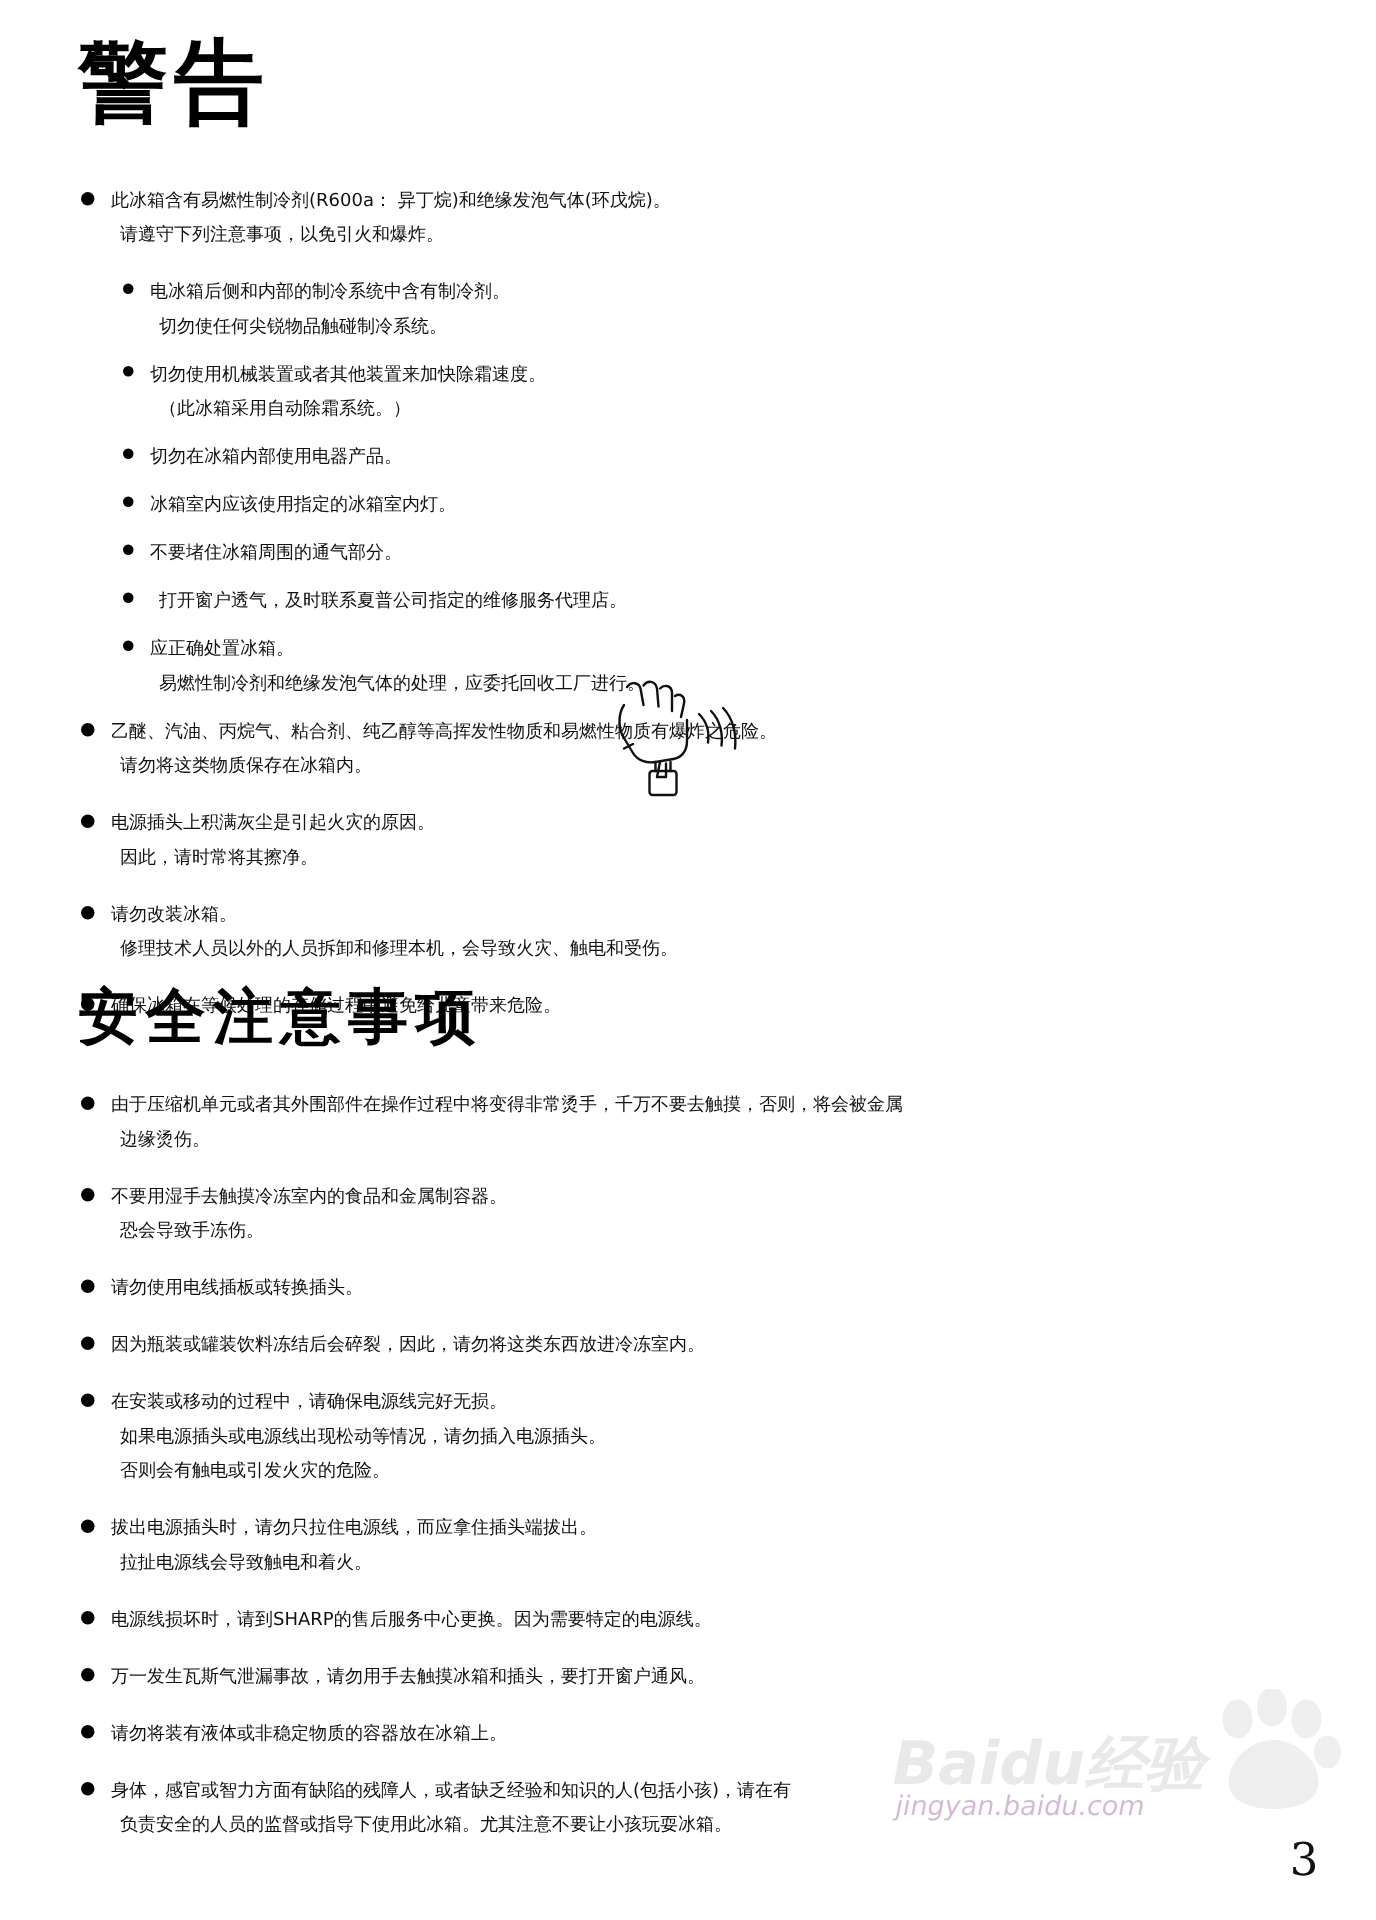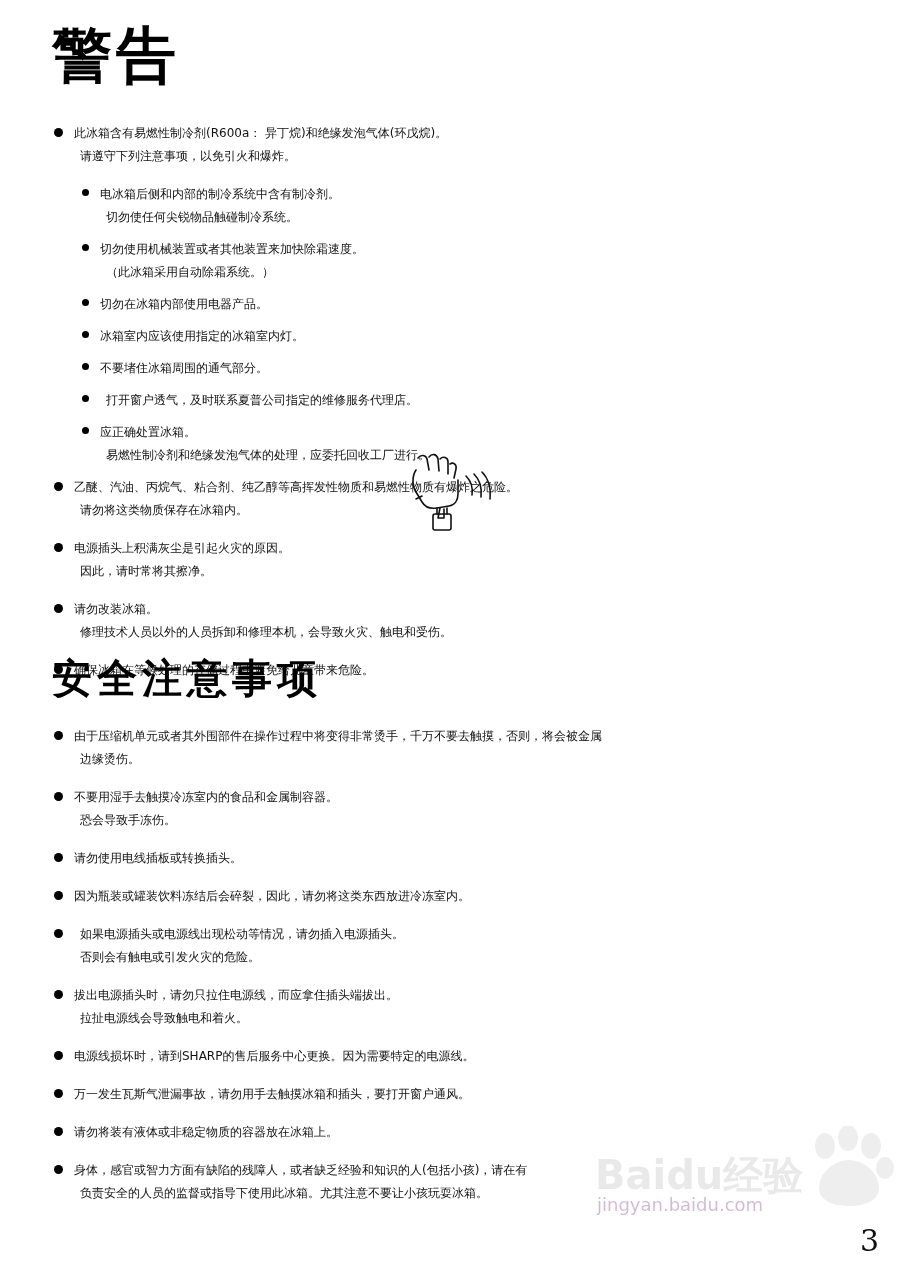--- a/index.html
+++ b/index.html
@@ -25,21 +25,21 @@
   .ln{font-size:12px;line-height:23px;white-space:pre-wrap;color:#111;}
   .ln.l2{margin-left:6px;}
   .sub{margin-left:26px;}
   .gap{height:9px;}
   .gap-l{height:15px;}
 
   
   .pageno{position:absolute;right:38px;bottom:22px;font-size:30px;font-family:"DejaVu Serif","Liberation Serif",serif;color:#111;}
 
   
-  .wm{position:absolute;right:22px;bottom:58px;width:300px;height:96px;opacity:.30;}
+  .wm{position:absolute;right:22px;bottom:58px;width:300px;height:96px;opacity:.30;font-style:italic;}
   .wm .wm-text{
     position:absolute;left:0;top:22px;font-size:40px;font-weight:700;color:#b9b9b9;
     font-family:"DejaVu Sans","Liberation Sans",sans-serif;letter-spacing:0px;
   }
   .wm .wm-sub{
     position:absolute;left:2px;top:68px;font-size:18px;color:#701a75;
     font-family:"DejaVu Sans","Liberation Sans",sans-serif;
   }
   .paw{position:absolute;right:0;top:0;width:92px;height:86px;}
 
@@ -143,20 +143,21 @@
         <div class="ln">请勿使用电线插板或转换插头。</div>
       </div>
       <div class="gap-l"></div>
       <div class="li">
         <span class="bullet"></span>
         <div class="ln">因为瓶装或罐装饮料冻结后会碎裂，因此，请勿将这类东西放进冷冻室内。</div>
       </div>
       <div class="gap-l"></div>
       <div class="li">
         <span class="bullet"></span>
+        <div class="ln">在安装或移动的过程中，请确保电源线完好无损。</div>
         <div class="ln l2">如果电源插头或电源线出现松动等情况，请勿插入电源插头。</div>
         <div class="ln l2">否则会有触电或引发火灾的危险。</div>
       </div>
       <div class="gap-l"></div>
       <div class="li">
         <span class="bullet"></span>
         <div class="ln">拔出电源插头时，请勿只拉住电源线，而应拿住插头端拔出。</div>
         <div class="ln l2">拉扯电源线会导致触电和着火。</div>
       </div>
       <div class="gap-l"></div>

